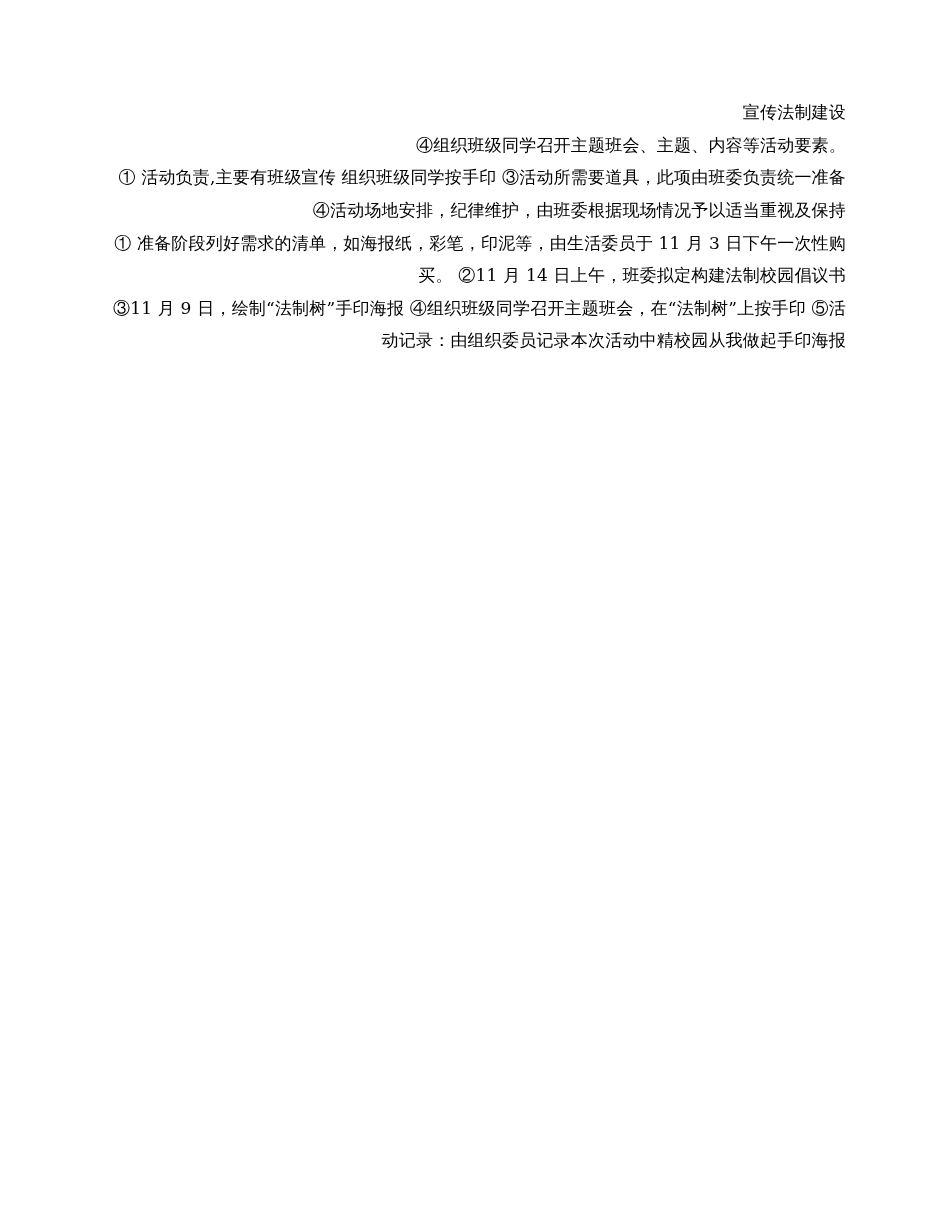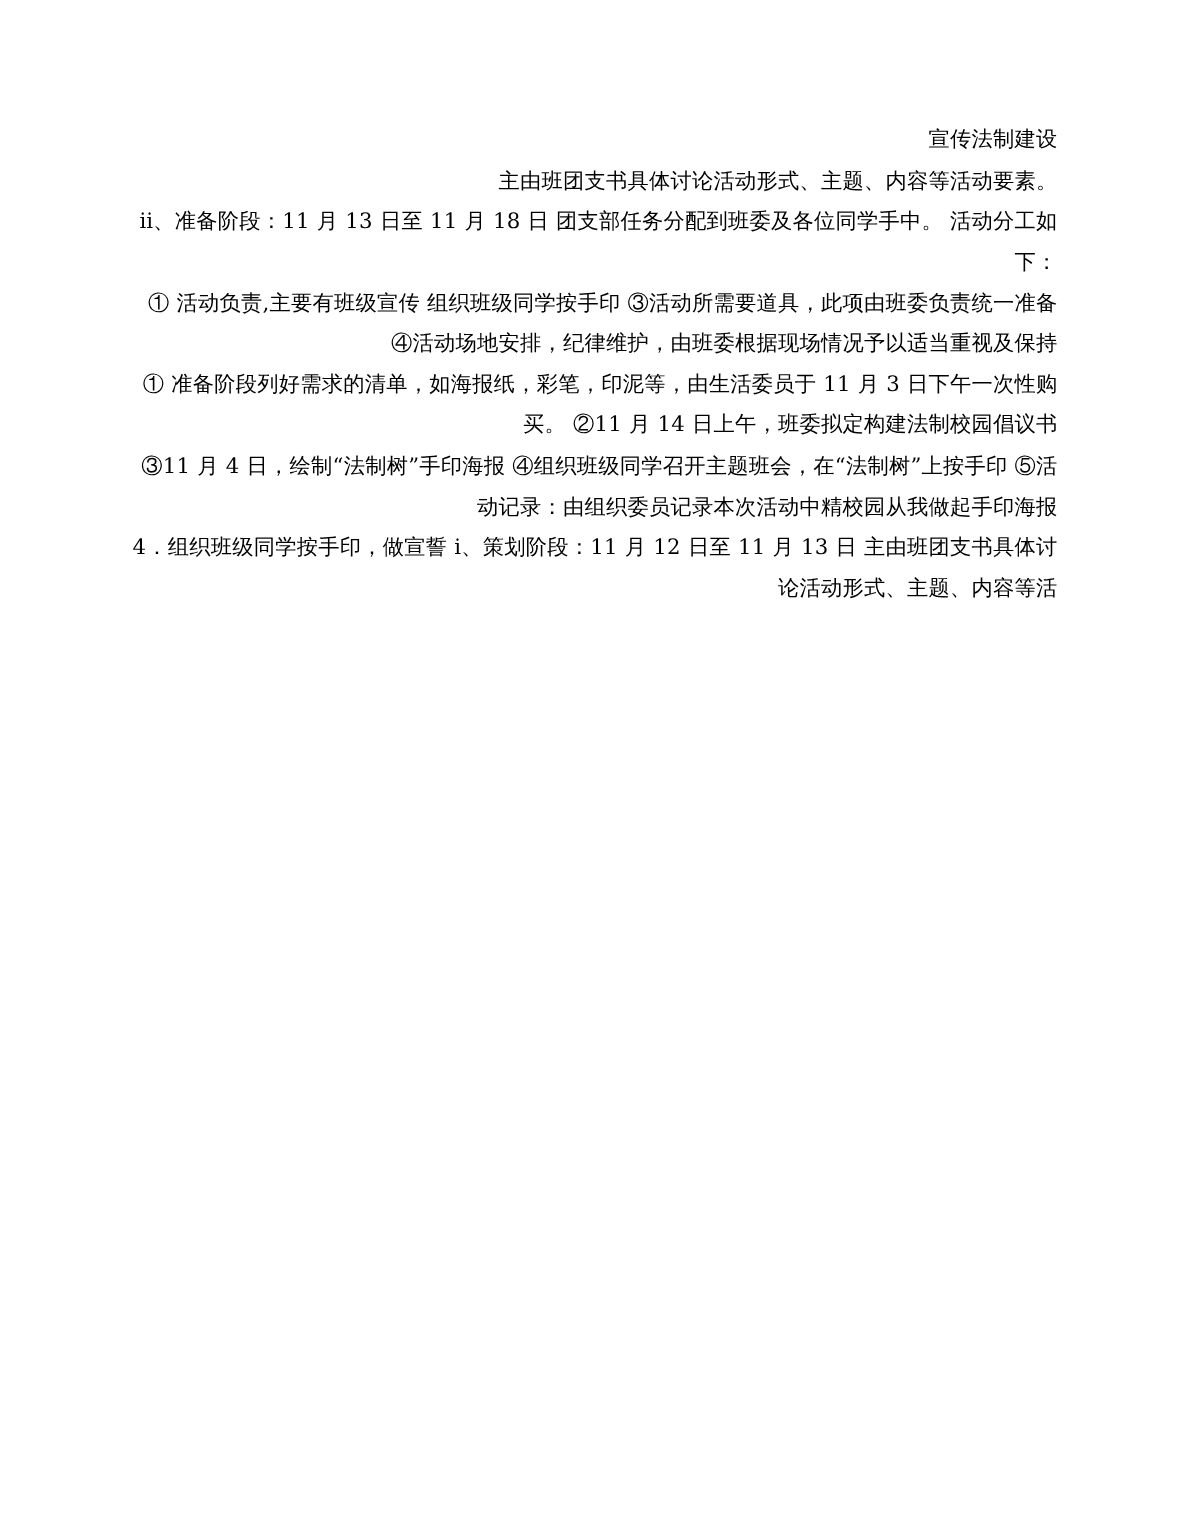--- a/index.html
+++ b/index.html
@@ -30,20 +30,18 @@
     white-space: pre-wrap;
     word-break: break-word;
   }
 </style>
 </head>
 <body>
 
 <div class="page">
   <div class="doc-body">
     <p class="para">宣传法制建设</p>
-    <p class="para">主由班团支书具体讨论活动形式、主题、内容等活动要素。</p>
-    <p class="para">ⅱ、准备阶段：11 月 13 日至 11 月 18 日 团支部任务分配到班委及各位同学手中。 活动分工如下：</p>
+    <p class="para">④组织班级同学召开主题班会、主题、内容等活动要素。</p>
     <p class="para">① 活动负责,主要有班级宣传 组织班级同学按手印 ③活动所需要道具，此项由班委负责统一准备 ④活动场地安排，纪律维护，由班委根据现场情况予以适当重视及保持</p>
     <p class="para">① 准备阶段列好需求的清单，如海报纸，彩笔，印泥等，由生活委员于 11 月 3 日下午一次性购买。 ②11 月 14 日上午，班委拟定构建法制校园倡议书</p>
-    <p class="para">③11 月 4 日，绘制“法制树”手印海报 ④组织班级同学召开主题班会，在“法制树”上按手印 ⑤活动记录：由组织委员记录本次活动中精校园从我做起手印海报</p>
-    <p class="para">4．组织班级同学按手印，做宣誓 ⅰ、策划阶段：11 月 12 日至 11 月 13 日 主由班团支书具体讨论活动形式、主题、内容等活</p>
+    <p class="para">③11 月 9 日，绘制“法制树”手印海报 ④组织班级同学召开主题班会，在“法制树”上按手印 ⑤活动记录：由组织委员记录本次活动中精校园从我做起手印海报</p>
   </div>
 </div>
 
 </body></html>

